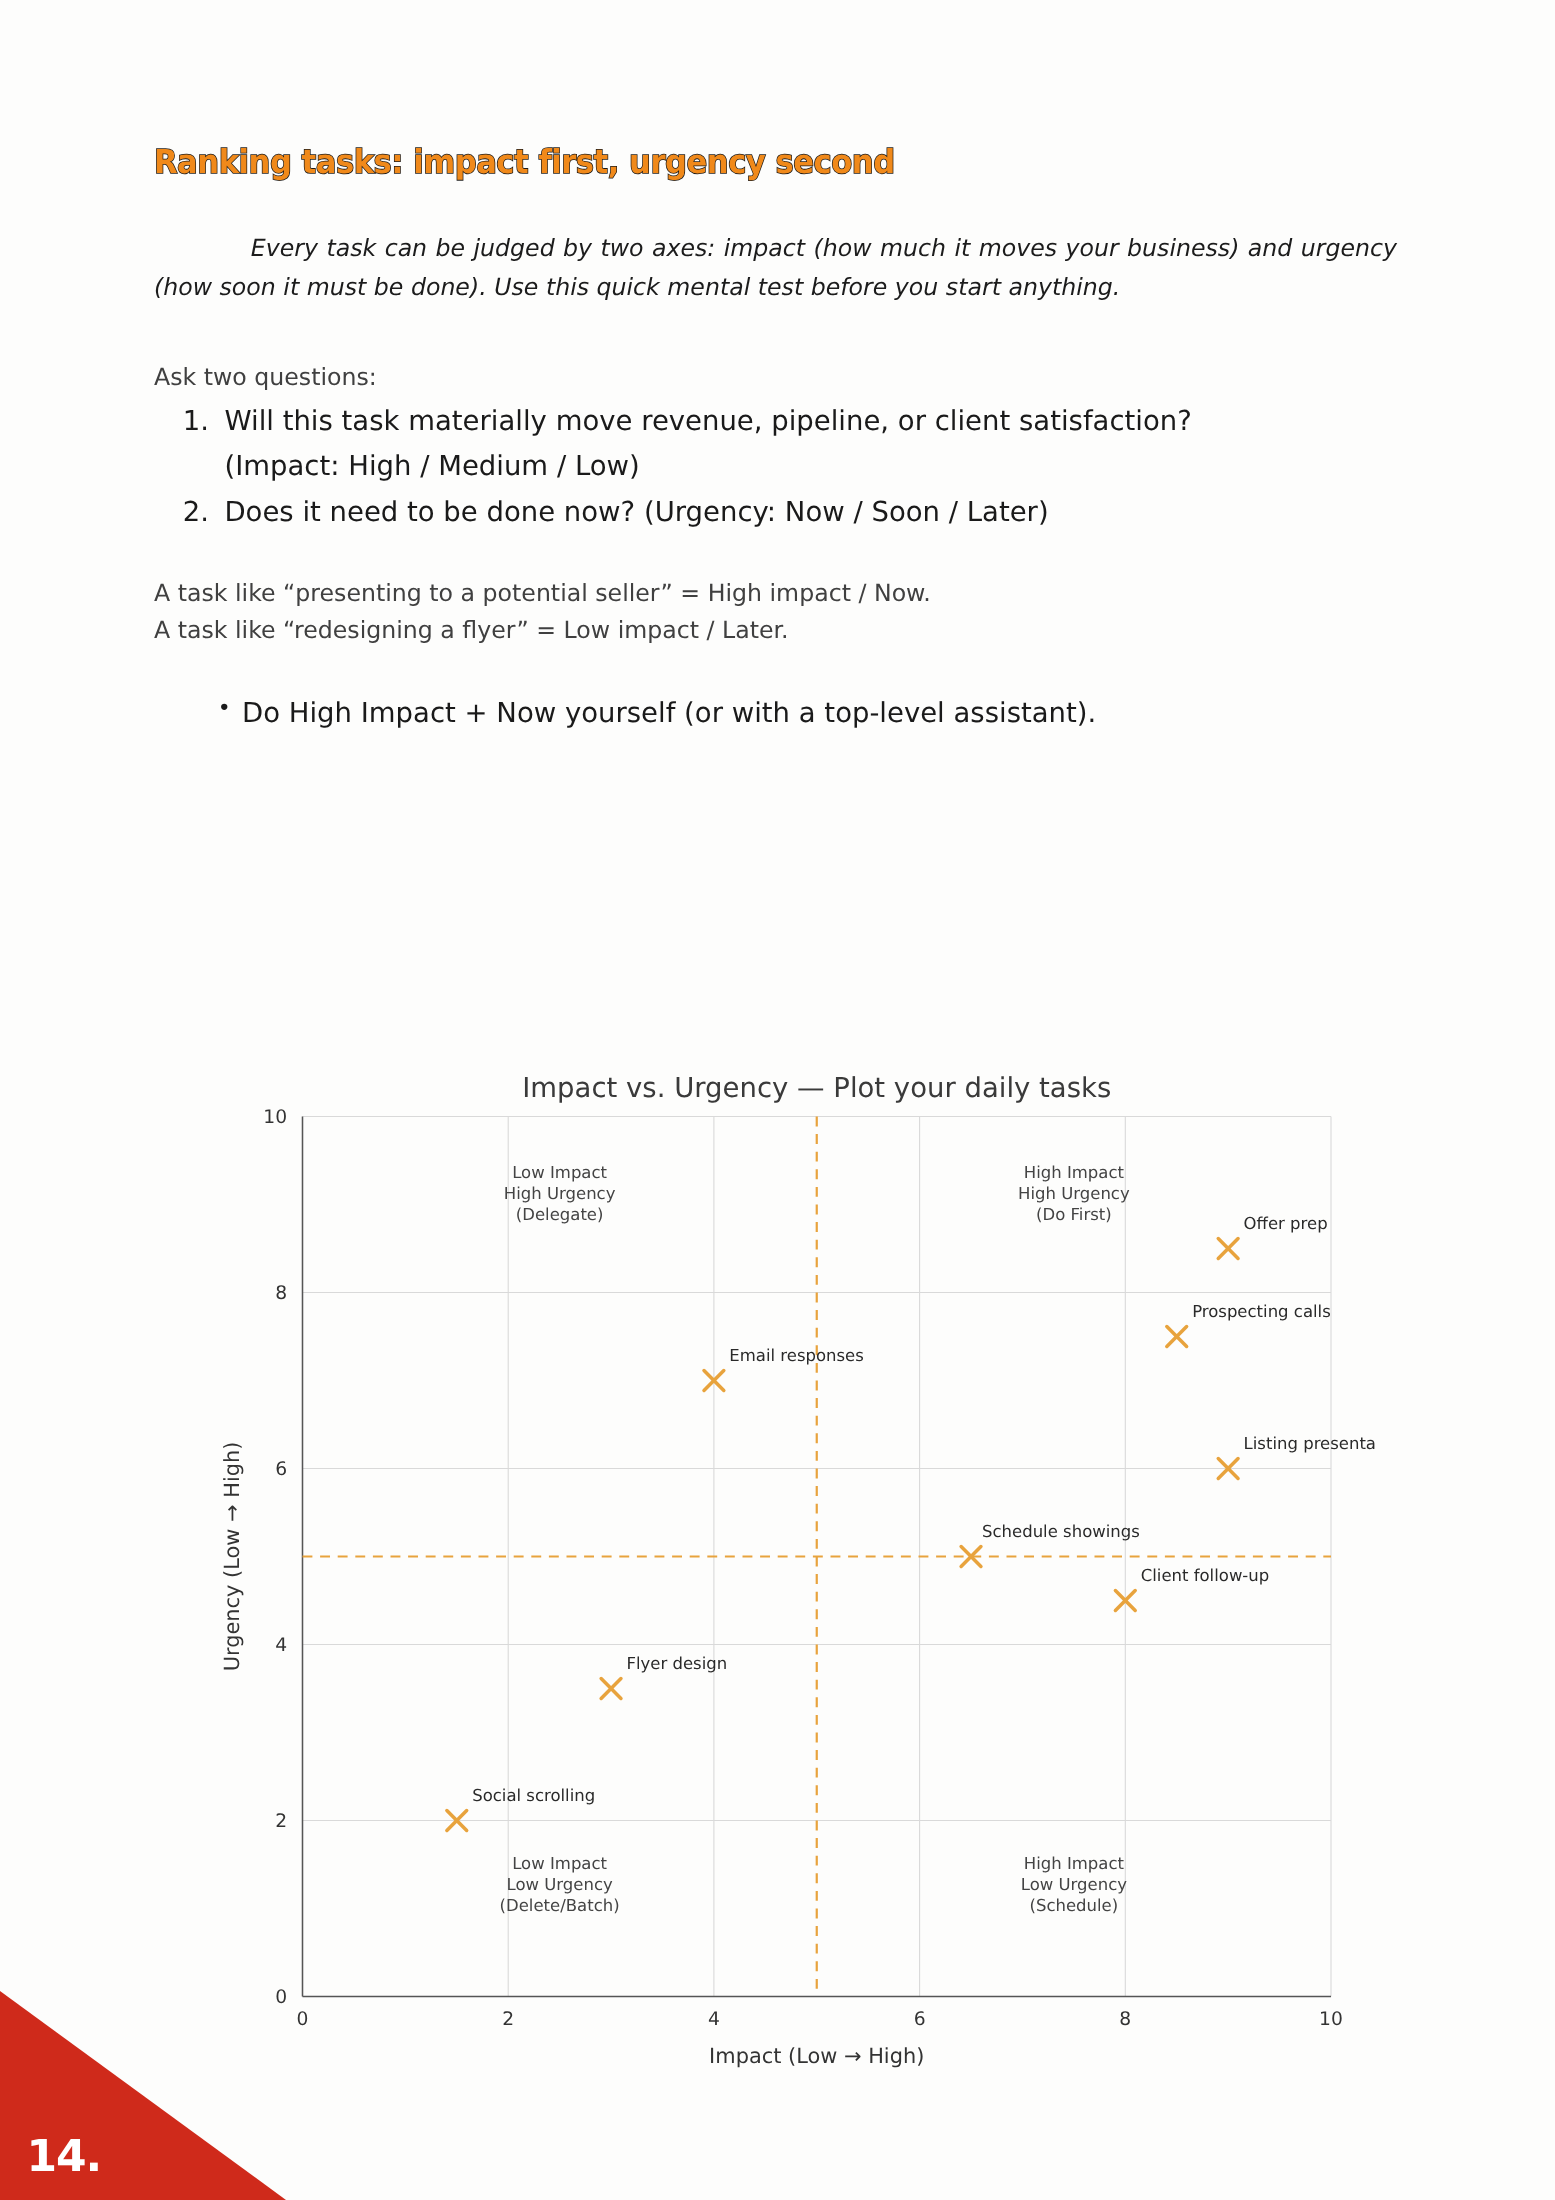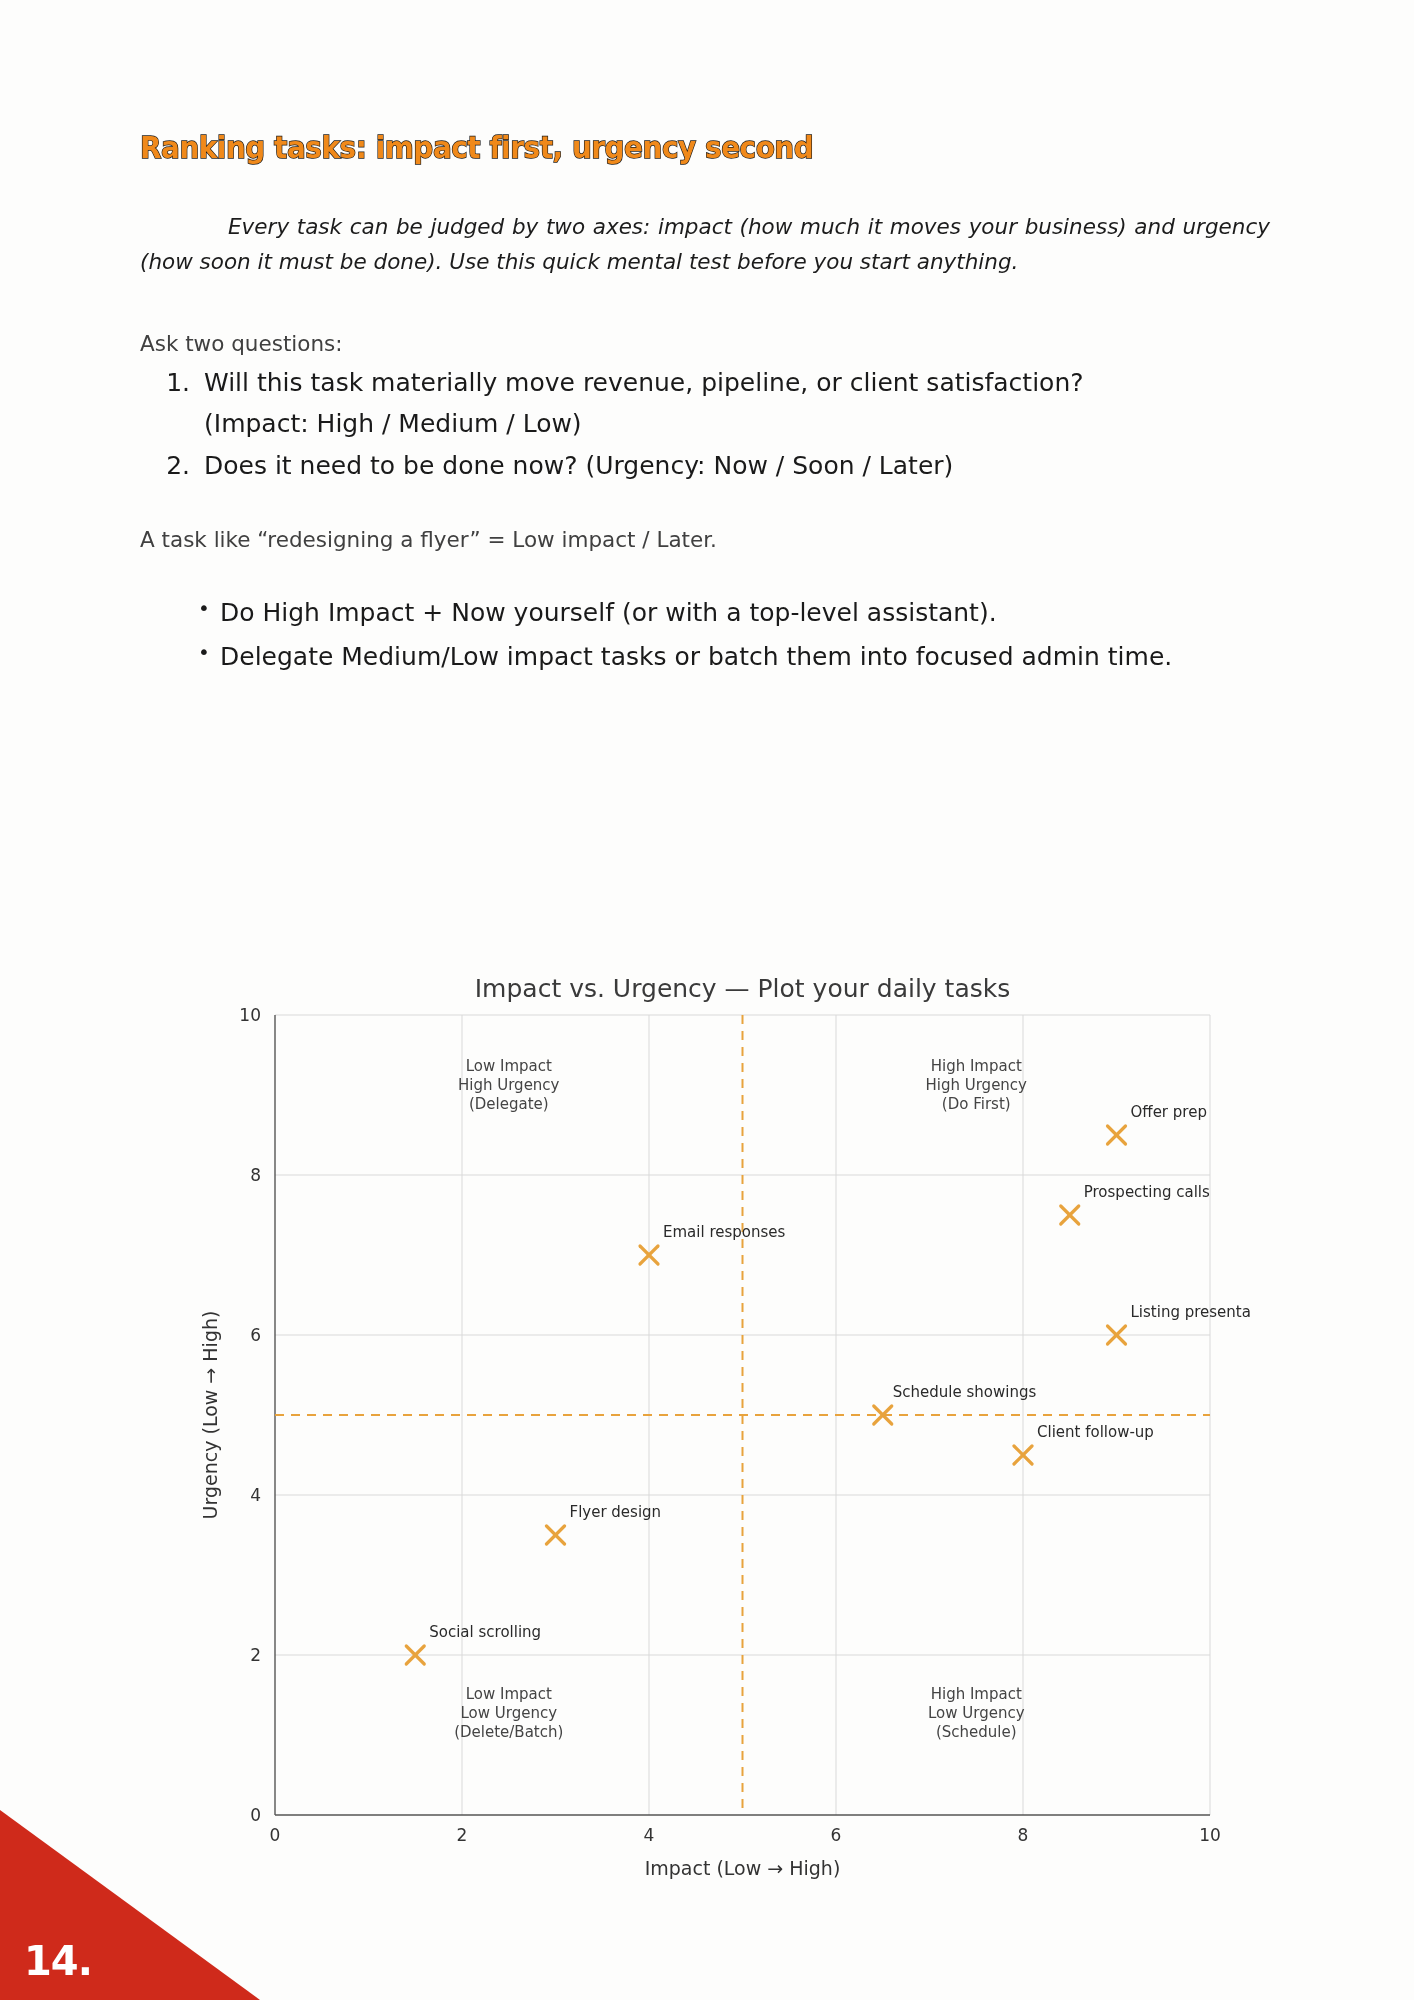--- a/index.html
+++ b/index.html
@@ -160,28 +160,28 @@
         <span>Will this task materially move revenue, pipeline, or client satisfaction?</span>
         <span class="sub">(Impact: High / Medium / Low)</span>
       </li>
       <li>
         <span>Does it need to be done now? (Urgency: Now / Soon / Later)</span>
       </li>
     </ol>
 
     <div class="spacer-md"></div>
 
+    <p class="plain">A task like “presenting to a potential seller” = High impact / Now.</p>
     <p class="plain">A task like “redesigning a flyer” = Low impact / Later.</p>
 
     <div class="spacer-md"></div>
 
 
     <ul class="bullets">
       <li><span>Do High Impact + Now yourself (or with a top-level assistant).</span></li>
-      <li><span>Delegate Medium/Low impact tasks or batch them into focused admin time.</span></li>
     </ul>
 
   </div>
 
   <div class="chart-wrap">
     <svg class="chart-svg" id="chart-svg" width="1070" height="940" viewBox="0 0 1070 940">
         <line x1="282" y1="55" x2="282" y2="855" stroke="#d9d9d9" stroke-width="1"></line>
         <line x1="469" y1="55" x2="469" y2="855" stroke="#d9d9d9" stroke-width="1"></line>
         <line x1="656" y1="55" x2="656" y2="855" stroke="#d9d9d9" stroke-width="1"></line>
         <line x1="843" y1="55" x2="843" y2="855" stroke="#d9d9d9" stroke-width="1"></line>

